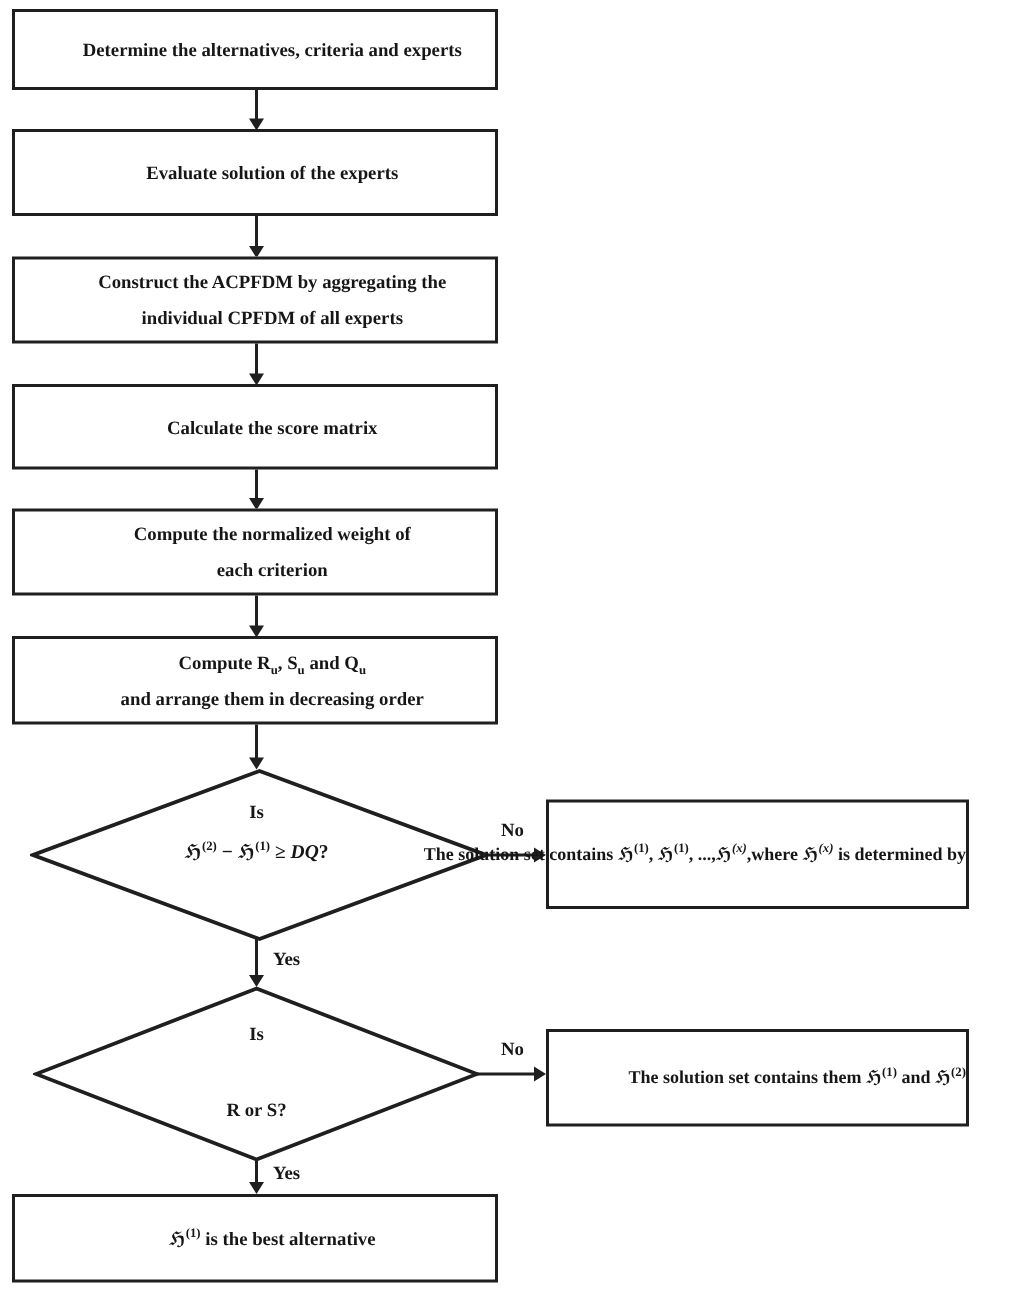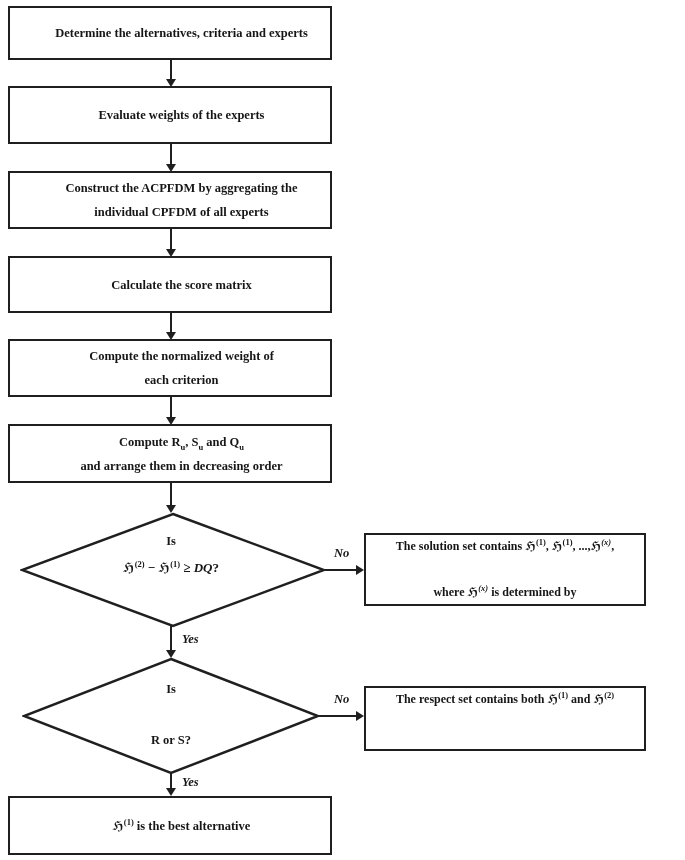--- a/index.html
+++ b/index.html
@@ -11,54 +11,54 @@
   .pbox{
     position:absolute;left:8px;width:324px;box-sizing:border-box;
     border:2px solid #1f1f1f;background:#ffffff;
     display:flex;flex-direction:column;justify-content:center;align-items:center;
     text-align:center;font-size:12.5px;padding-left:23px;
   }
   .bline{line-height:24px;white-space:nowrap;}
   .rbox{
     position:absolute;left:364px;width:282px;box-sizing:border-box;
     border:2px solid #1f1f1f;background:#ffffff;
-    display:flex;flex-direction:column;justify-content:space-between;align-items:center;
+    display:flex;flex-direction:row;justify-content:flex-end;align-items:center;
     text-align:center;font-size:12px;
   }
   .rline{line-height:23px;white-space:nowrap;}
   .dsvg{position:absolute;}
   .dtext{position:absolute;text-align:center;font-size:12.5px;white-space:nowrap;}
   .vline{position:absolute;left:170px;width:2px;background:#1f1f1f;}
   .hline{position:absolute;height:2px;background:#1f1f1f;}
   .ah-down{position:absolute;left:166px;width:0;height:0;
     border-left:5px solid transparent;border-right:5px solid transparent;
     border-top:8px solid #1f1f1f;}
   .ah-right{position:absolute;left:356px;width:0;height:0;
     border-top:5px solid transparent;border-bottom:5px solid transparent;
     border-left:8px solid #1f1f1f;}
-  .elabel{position:absolute;font-size:12.5px;white-space:nowrap;font-style:italic;}
+  .elabel{position:absolute;font-size:12.5px;white-space:nowrap;}
   sup{font-size:8.5px;vertical-align:super;line-height:0;}
   sub{font-size:8.5px;vertical-align:sub;line-height:0;}
   .frak{font-family:"DejaVu Sans","DejaVu Serif",serif;font-size:0.98em;}
   .it{font-style:italic;}
 </style>
 </head>
 <body>
 
 <div id="canvas">
 
   <div class="pbox" style="top:6px;height:54px">
     <div class="bline">Determine the alternatives, criteria and experts</div>
   </div>
 
   <div class="vline" style="top:60px;height:20px"></div>
   <div class="ah-down" style="top:79px"></div>
 
   <div class="pbox" style="top:86px;height:58px">
-    <div class="bline">Evaluate weights of the experts</div>
+    <div class="bline">Evaluate solution of the experts</div>
   </div>
 
   <div class="vline" style="top:144px;height:21px"></div>
   <div class="ah-down" style="top:164px"></div>
 
   <div class="pbox" style="top:171px;height:58px">
     <div class="bline">Construct the ACPFDM by aggregating the</div>
     <div class="bline">individual CPFDM of all experts</div>
   </div>
 
@@ -111,21 +111,21 @@
     <polygon points="149,2 296,59 149,116 2,59" fill="#ffffff" stroke="#1f1f1f" stroke-width="2.5"></polygon>
   </svg>
   <div class="dtext" style="left:146px;top:682px;width:50px">Is</div>
   <div class="dtext" style="left:96px;top:733px;width:150px">R or S?</div>
 
   <div class="elabel" style="left:334px;top:692px">No</div>
   <div class="hline" style="left:318px;top:715px;width:39px"></div>
   <div class="ah-right" style="top:711px"></div>
 
   <div class="rbox" style="top:686px;height:65px">
-    <div class="rline"><span>The respect set contains both </span><span class="frak">ℌ</span><sup>(1)</sup><span> and </span><span class="frak">ℌ</span><sup>(2)</sup></div>
+    <div class="rline"><span>The solution set contains them </span><span class="frak">ℌ</span><sup>(1)</sup><span> and </span><span class="frak">ℌ</span><sup>(2)</sup></div>
   </div>
 
   <div class="vline" style="top:773px;height:16px"></div>
   <div class="ah-down" style="top:788px"></div>
   <div class="elabel" style="left:182px;top:775px">Yes</div>
 
   <div class="pbox" style="top:796px;height:59px">
     <div class="bline"><span class="frak">ℌ</span><sup>(1)</sup><span> is the best alternative</span></div>
   </div>
 

